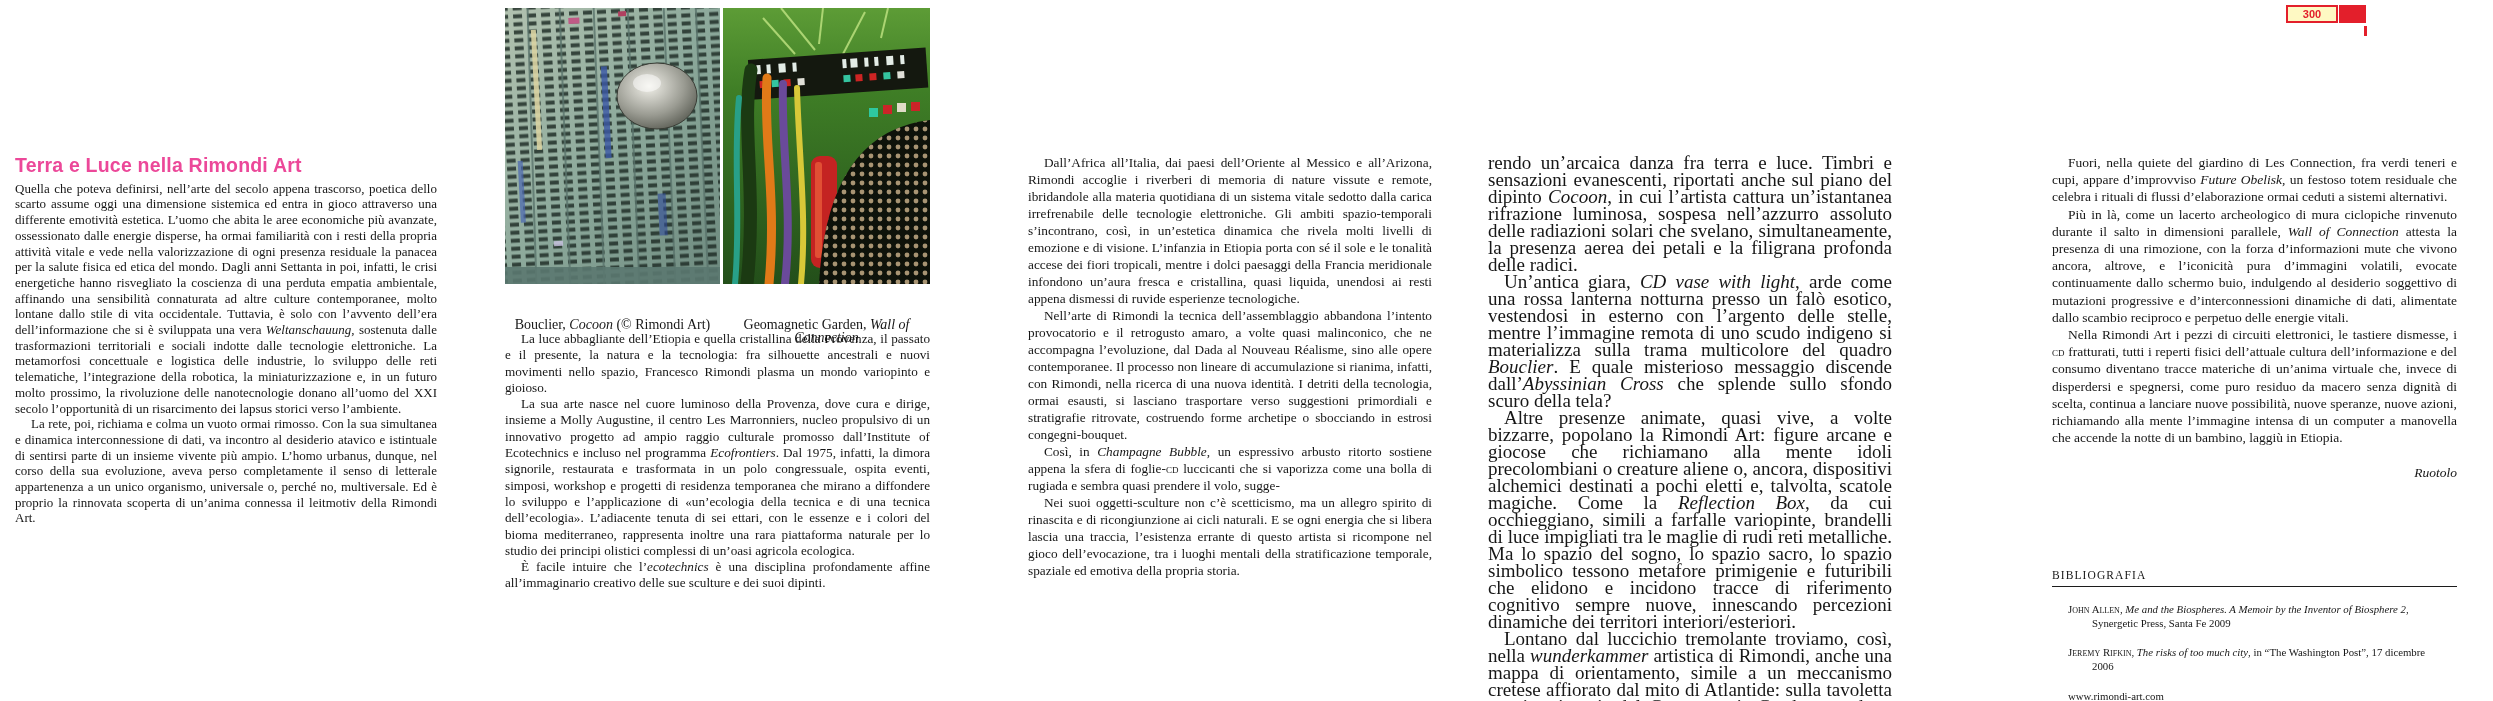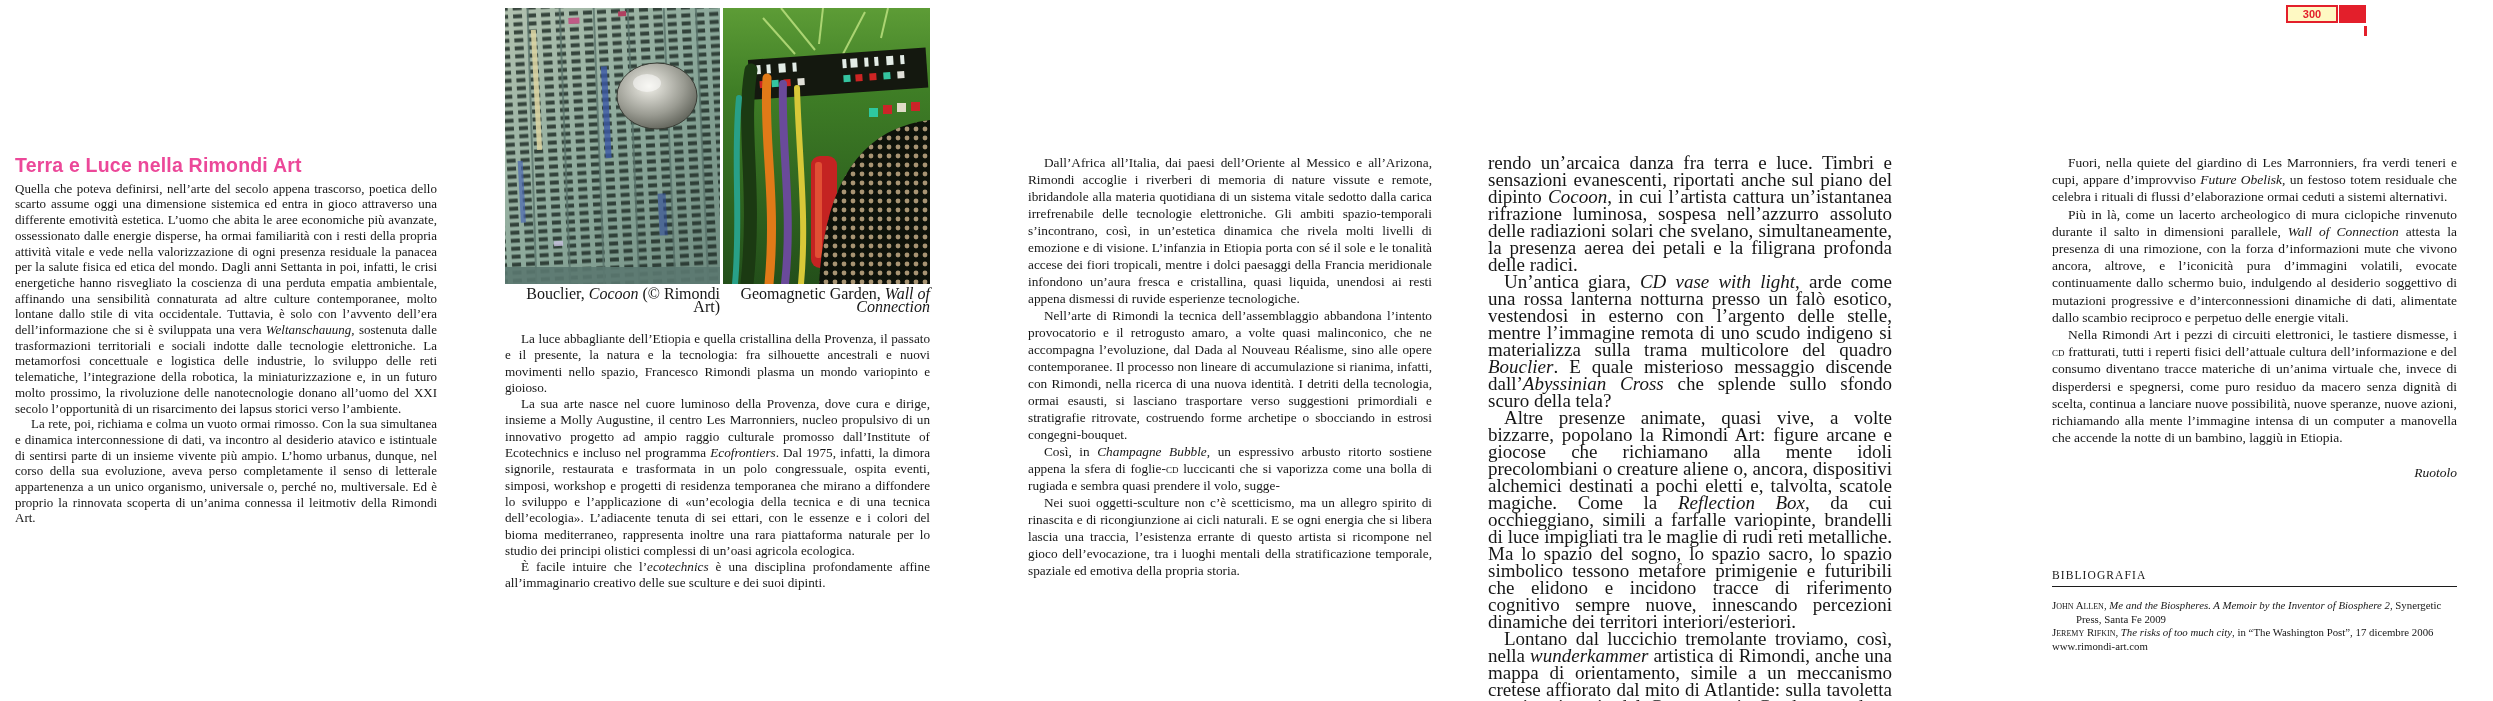--- a/index.html
+++ b/index.html
@@ -20,27 +20,27 @@
   .col1{left:15px;top:158px;width:422px;font-size:13px;line-height:15.7px;}
   .col2{left:505px;top:331px;width:425px;font-size:13.2px;line-height:16.3px;}
   .col3{left:1028px;top:154px;width:404px;font-size:13.3px;line-height:17px;}
   .col4{left:1488px;top:154px;width:404px;font-size:19px;line-height:17px;}
   .col5{left:2052px;top:154px;width:405px;font-size:13.5px;line-height:17.2px;}
   .signature{text-align:right;font-style:italic;margin:18px 0 0 0;}
   .fig{position:absolute;top:8px;}
   .fig svg{display:block;width:100%;height:100%;}
   .fig1{left:505px;width:215px;height:276px;}
   .fig2{left:723px;width:207px;height:276px;}
-  .caption{position:absolute;top:271px;font-size:16px;line-height:13px;color:#161616;text-align:right;}
+  .caption{position:absolute;top:304px;font-size:14px;line-height:13px;color:#161616;text-align:center;}
   .cap1{left:505px;width:215px;}
   .cap2{left:723px;width:207px;}
   .biblio{position:absolute;left:2052px;top:569px;width:405px;font-size:10.8px;line-height:13.8px;}
   .biblio-heading{font-size:11.5px;letter-spacing:1.1px;margin:0 0 3px 0;font-weight:normal;}
   .biblio-rule{border:none;border-top:1.4px solid #1c1c1c;margin:0 0 12px 0;}
-  .biblio-entry{margin:0;padding-left:24px;text-indent:-24px;text-align:left;}
+  .biblio-entry{margin:16px;padding-left:24px;text-indent:-24px;text-align:left;}
   .badge{position:absolute;left:2286px;top:5px;width:90px;height:34px;
          font-family:"Liberation Sans","DejaVu Sans",sans-serif;}
   .badge-number{position:absolute;left:0;top:0;width:48px;height:14px;border:2px solid #e31f2b;
                 color:#e31f2b;font-size:11px;font-weight:700;text-align:center;line-height:14px;background:#fef9c3;}
   .badge-block{position:absolute;left:53px;top:0;width:27px;height:18px;background:#e31f2b;}
   .badge-tick{position:absolute;left:78px;top:21px;width:2.5px;height:10px;background:#e31f2b;}
 </style>
 </head>
 <body>
 
@@ -177,21 +177,21 @@
   </div>
 
   <div class="col col4">
     <p class="para first"><span>rendo un’arcaica danza fra terra e luce. Timbri e sensazioni evanescenti, riportati anche sul piano del dipinto </span><span class="seg-i">Cocoon</span><span>, in cui l’artista cattura un’istantanea rifrazione luminosa, sospesa nell’azzurro assoluto delle radiazioni solari che svelano, simultaneamente, la presenza aerea dei petali e la filigrana profonda delle radici.</span></p>
     <p class="para"><span>Un’antica giara, </span><span class="seg-i">CD vase with light</span><span>, arde come una rossa lanterna notturna presso un falò esotico, vestendosi in esterno con l’argento delle stelle, mentre l’immagine remota di uno scudo indigeno si materializza sulla trama multicolore del quadro </span><span class="seg-i">Bouclier</span><span>. E quale misterioso messaggio discende dall’</span><span class="seg-i">Abyssinian Cross</span><span> che splende sullo sfondo scuro della tela?</span></p>
     <p class="para"><span>Altre presenze animate, quasi vive, a volte bizzarre, popolano la Rimondi Art: figure arcane e giocose che richiamano alla mente idoli precolombiani o creature aliene o, ancora, dispositivi alchemici destinati a pochi eletti e, talvolta, scatole magiche. Come la </span><span class="seg-i">Reflection Box</span><span>, da cui occhieggiano, simili a farfalle variopinte, brandelli di luce impigliati tra le maglie di rudi reti metalliche. Ma lo spazio del sogno, lo spazio sacro, lo spazio simbolico tessono metafore primigenie e futuribili che elidono e incidono tracce di riferimento cognitivo sempre nuove, innescando percezioni dinamiche dei territori interiori/esteriori.</span></p>
     <p class="para"><span>Lontano dal luccichio tremolante troviamo, così, nella </span><span class="seg-i">wunderkammer</span><span> artistica di Rimondi, anche una mappa di orientamento, simile a un meccanismo cretese affiorato dal mito di Atlantide: sulla tavoletta quasi antiquaria del </span><span class="seg-i">Geomagnetic Garden</span><span> prendono forma fioriture di circuiti elettronici e latitudini atemporali che individuano frammenti di continenti sommersi, da esplorare solcando i mari emozionali delle memorie simultanee.</span></p>
   </div>
 
   <div class="col col5">
-    <p class="para"><span>Fuori, nella quiete del giardino di Les Marronniers, fra verdi teneri e cupi, appare d’improvviso </span><span class="seg-i">Future Obelisk</span><span>, un festoso totem residuale che celebra i rituali di flussi d’elaborazione ormai ceduti a sistemi alternativi.</span></p>
+    <p class="para"><span>Fuori, nella quiete del giardino di Les Connection, fra verdi teneri e cupi, appare d’improvviso </span><span class="seg-i">Future Obelisk</span><span>, un festoso totem residuale che celebra i rituali di flussi d’elaborazione ormai ceduti a sistemi alternativi.</span></p>
     <p class="para"><span>Più in là, come un lacerto archeologico di mura ciclopiche rinvenuto durante il salto in dimensioni parallele, </span><span class="seg-i">Wall of Connection</span><span> attesta la presenza di una rimozione, con la forza d’informazioni mute che vivono ancora, altrove, e l’iconicità pura d’immagini volatili, evocate continuamente dallo schermo buio, indulgendo al desiderio soggettivo di mutazioni progressive e d’interconnessioni dinamiche di dati, alimentate dallo scambio reciproco e perpetuo delle energie vitali.</span></p>
     <p class="para"><span>Nella Rimondi Art i pezzi di circuiti elettronici, le tastiere dismesse, i </span><span class="seg-sc">cd</span><span> fratturati, tutti i reperti fisici dell’attuale cultura dell’informazione e del consumo diventano tracce materiche di un’anima virtuale che, invece di disperdersi e spegnersi, come puro residuo da macero senza dignità di scelta, continua a lanciare nuove possibilità, nuove speranze, nuove azioni, richiamando alla mente l’immagine intensa di un computer a manovella che accende la notte di un bambino, laggiù in Etiopia.</span></p>
     <p class="signature">Ruotolo</p>
   </div>
 
   <div class="biblio">
     <p class="biblio-heading">BIBLIOGRAFIA</p>
     <hr class="biblio-rule">
     <p class="biblio-entry"><span class="seg-sc">John Allen</span><span>, </span><span class="seg-i">Me and the Biospheres. A Memoir by the Inventor of Biosphere 2</span><span>, Synergetic Press, Santa Fe 2009</span></p>
     <p class="biblio-entry"><span class="seg-sc">Jeremy Rifkin</span><span>, </span><span class="seg-i">The risks of too much city</span><span>, in “The Washington Post”, 17 dicembre 2006</span></p>

